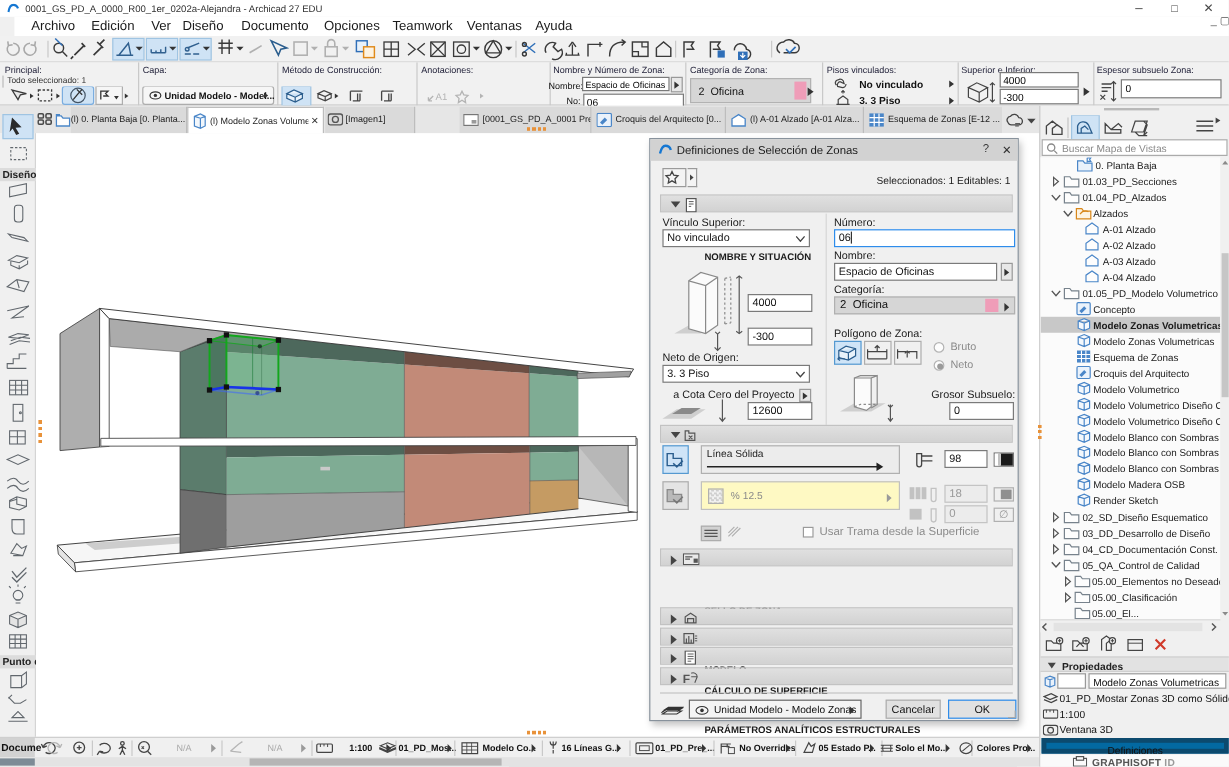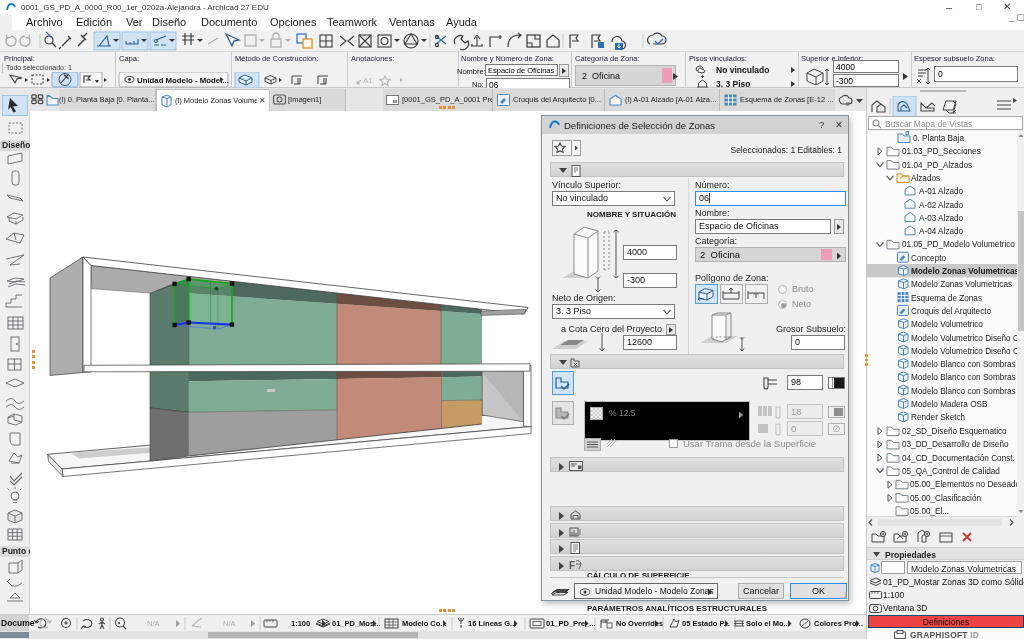--- a/index.html
+++ b/index.html
@@ -701,21 +701,21 @@
         </svg>
   <span class="abs" style="left:16px;top:1px;font-size:8.5px;color:#111">1:100</span>
  </div>
  <div class="abs" style="left:0;top:514px;width:158px;height:13px">
   <svg class="abs" style="left:2px;top:1px" width="13" height="11" viewBox="0 0 13 11">
           <rect x="0.5" y="1.5" width="12" height="8" rx="2" fill="none" stroke="#444"></rect>
           <circle cx="6.5" cy="5.5" r="2.4" fill="none" stroke="#444"></circle>
         </svg>
   <span class="abs" style="left:16px;top:1px;font-size:8.5px;color:#111">Ventana 3D</span>
  </div>
- <div class="abs" style="left:1px;top:527px;width:156px;height:13px;background:#ef4444;border:1px solid #0c4a6e;text-align:center;font-size:8.5px;color:#111;line-height:12px">Definiciones</div>
+ <div class="abs" style="left:1px;top:527px;width:156px;height:13px;background:#0369a1;border:4px solid #0c4a6e;text-align:center;font-size:8.5px;color:#111;line-height:12px">Definiciones</div>
  <div class="abs" style="left:0;top:541px;width:158px;height:10px;background:#fafafa">
   <svg class="abs" style="left:27px;top:1px" width="12" height="9" viewBox="0 0 12 9">
           <rect x="0.5" y="2" width="11" height="6.5" fill="none" stroke="#555"></rect>
           <rect x="3" y="0.5" width="6" height="3" fill="#fafafa" stroke="#555"></rect>
         </svg>
   <span class="abs" style="left:43px;top:0.5px;font-size:8.5px;font-weight:bold;color:#555;letter-spacing:0.2px">GRAPHISOFT <span style="color:#9a9a9a">ID</span></span>
  </div>
  <div class="abs" style="left:-2px;top:266px;width:3px;height:12px;background:repeating-linear-gradient(to bottom,#e8923a 0,#e8923a 2.5px,transparent 2.5px,transparent 4.5px)"></div>
 </div>
 
@@ -833,35 +833,41 @@
           <path d="M1,10 V2 h3 v2 h5 v6 z m3,-4 l3,3 m0,-3 l-3,3" fill="none" stroke="#555" stroke-width="1"></path>
         </svg>
   <span class="tx">PLANTA</span>
  </div>
  <div class="abs" style="left:10px;top:255px;width:22px;height:24px;background:#cfe4f7;border:1px solid #5599d0">
   <svg width="20" height="22" viewBox="0 0 20 22">
           <path d="M3,16 v-10 h5 v4 h7 v6 z" fill="none" stroke="#2b5e8e" stroke-width="1.2"></path>
           <path d="M8,14 l3,3 l5,-5" stroke="#2b5e8e" fill="none" stroke-width="1.3"></path>
         </svg>
  </div>
+ <div class="abs" style="left:42px;top:255px;width:166px;height:24px;background:#ececec;border:1px solid #b0b0b0">
+  <span class="abs" style="left:4px;top:1px;font-size:8.5px;color:#222">Línea Sólida</span>
+  <svg class="abs" style="left:4px;top:13px" width="158" height="8">
+          <path d="M0,4 h146 M146,4 l-4,-2.5 v5 z" stroke="#222" fill="#222" stroke-width="1.2"></path>
+        </svg>
+ </div>
  <svg class="abs" style="left:220px;top:258px" width="18" height="18" viewBox="0 0 18 18">
         <path d="M2,13 v-9 h4 v9 a2,2 0 0 1 -4,0 z m4,-7 h9 m-9,4 h9" fill="none" stroke="#444" stroke-width="1.1"></path>
       </svg>
  <div class="dinput" style="left:245px;top:259px;width:36px;height:15px">98</div>
  <div class="abs" style="left:286px;top:261px;width:17px;height:12px;border:1px solid #777;background:#fff">
         <span class="abs" style="left:0;top:0;width:4px;height:10px;background:#fff;border-right:1px solid #999"></span>
         <span class="abs" style="right:0;top:0;width:10px;height:10px;background:#1a1a1a"></span>
       </div>
  <div class="abs" style="left:10px;top:285px;width:22px;height:24px;background:#e4e4e4;border:1px solid #adadad">
   <svg width="20" height="22" viewBox="0 0 20 22">
           <path d="M3,16 v-10 h5 v4 h7 v6 z" fill="#b9b9b9" stroke="#8a8a8a" stroke-width="1.1"></path>
           <path d="M8,14 l3,3 l5,-5" stroke="#777" fill="none" stroke-width="1.3"></path>
         </svg>
  </div>
- <div class="abs" style="left:42px;top:285px;width:166px;height:40px;background:#000000;border:1px solid #c0c0c0">
+ <div class="abs" style="left:42px;top:285px;width:166px;height:24px;background:#fef9c3;border:1px solid #c0c0c0">
   <span class="abs" style="left:5px;top:5px;width:13px;height:13px;background:repeating-conic-gradient(#cfcfcf 0 25%,#f2f2f2 0 50%) 0 0/4px 4px;border:1px solid #b0b0b0"></span>
   <span class="abs" style="left:24px;top:6px;font-size:8.5px;color:#8a8a8a">%  12.5</span>
   <svg class="abs" style="right:4px;top:9px" width="7" height="8">
           <path d="M1,0.5 l4,3.5 l-4,3.5 z" fill="#9a9a9a"></path>
         </svg>
  </div>
  <svg class="abs" style="left:214px;top:288px" width="68" height="34" viewBox="0 0 68 34">
   <g fill="#c2c2c2">
           <rect x="2" y="2" width="4" height="10"></rect>
           <rect x="7" y="2" width="4" height="10"></rect>

